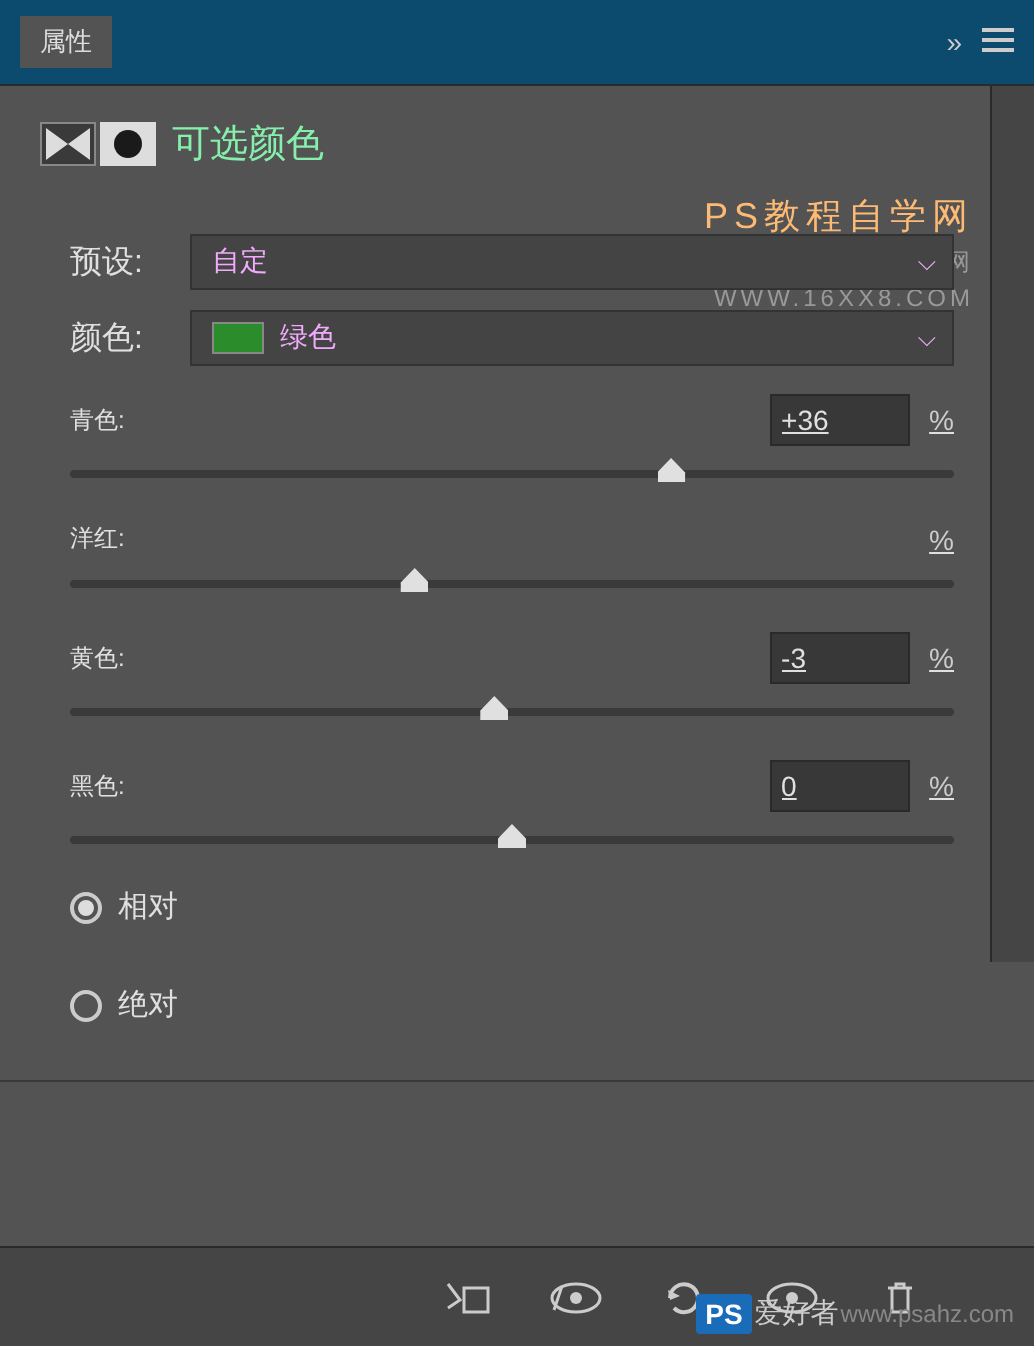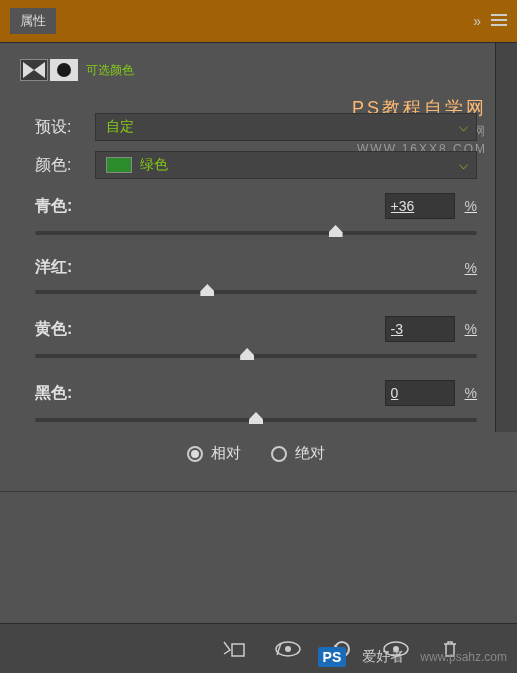--- a/index.html
+++ b/index.html
@@ -1,67 +1,67 @@
 <!DOCTYPE html>
 <html><head>
   <meta charset="utf-8">
   <style>
     * { margin: 0; padding: 0; box-sizing: border-box; font-family: "Microsoft YaHei", sans-serif; }
     body { width: 517px; height: 673px; background: #535353; color: #e0e0e0; font-size: 14px; position: relative; overflow: hidden; }
     
-    .titlebar { display: flex; align-items: center; justify-content: space-between; padding: 8px 10px; background: #a16207; border-bottom: 1px solid #2a2a2a; }
+    .titlebar { display: flex; align-items: center; justify-content: space-between; padding: 8px 10px; background: #0c4a6e; border-bottom: 1px solid #2a2a2a; }
     .titlebar-left { display: flex; align-items: center; }
     .title { font-size: 13px; color: #ddd; padding: 4px 10px; background: #535353; }
     .titlebar-right { display: flex; align-items: center; gap: 10px; color: #ccc; }
     .collapse-icon, .menu-icon { cursor: pointer; }
     
     .main { padding: 0; background: #535353; position: relative; }
     .right-rail { position: absolute; right: 0; top: 0; bottom: 60px; width: 22px; background: #454545; border-left: 1px solid #2a2a2a; }
     
     .icon-row { display: flex; align-items: center; gap: 8px; padding: 16px 20px 12px; }
     .adjustment-icons { display: flex; align-items: center; gap: 2px; }
     .icon-box { width: 28px; height: 22px; border: 1px solid #888; background: #3a3a3a; display: flex; align-items: center; justify-content: center; }
     .sc-logo svg { display: block; }
     .mask-icon { background: #ddd; display: flex; align-items: center; justify-content: center; width: 28px; height: 22px; }
     .mask-icon .circ { width: 14px; height: 14px; background: #1a1a1a; border-radius: 50%; }
-    .panel-label { font-size: 12px; color: #84cc16; }
+    .panel-label { font-size: 19px; color: #86efac; }
     
     .watermark { position: absolute; right: 30px; top: 52px; text-align: right; line-height: 1.5; }
     .wm-title { font-size: 18px; letter-spacing: 3px; color: #fdba74; text-align: right; }
     .wm-line2, .wm-line3 { font-size: 12px; color: #999; letter-spacing: 2px; }
     
     .form { padding: 10px 40px 10px 20px; margin-left: 15px; }
     .row { display: flex; align-items: center; margin: 10px 0; }
     .row-label { width: 60px; font-size: 16px; }
-    .select { flex: 1; height: 28px; background: #444; border: 1px solid #333; color: #84cc16; display: flex; align-items: center; padding: 0 10px; position: relative; cursor: pointer; }
+    .select { flex: 1; height: 28px; background: #444; border: 1px solid #333; color: #f0abfc; display: flex; align-items: center; padding: 0 10px; position: relative; cursor: pointer; }
     .select .chev { position: absolute; right: 8px; font-size: 12px; }
     .color-swatch { width: 26px; height: 16px; background: #2a8c2a; border: 1px solid #888; margin-right: 8px; }
     
     .slider-group { margin: 14px 0 22px; position: relative; }
     .slider-header { display: flex; align-items: center; justify-content: space-between; }
-    .slider-label { font-size: 16px; font-weight: bold; }
+    .slider-label { font-size: 12px; }
     .slider-right { display: flex; align-items: center; gap: 10px; text-decoration: underline; }
     .val-input { width: 70px; height: 26px; background: #383838; border: 1px solid #2a2a2a; color: #e0e0e0; text-align: left; padding: 0 5px; font-size: 14px; }
     .pct { font-size: 14px; color: #ccc; }
     .slider-track { position: relative; height: 4px; background: #3a3a3a; margin-top: 12px; border-radius: 2px; }
     .slider-thumb { position: absolute; top: -6px; width: 14px; height: 12px; background: #e0e0e0; clip-path: polygon(50% 0, 100% 60%, 100% 100%, 0 100%, 0 60%); transform: translateX(-50%); }
     
-    .radios { display: flex; justify-content: center; gap: 30px; margin: 18px 0; }
+    .radios { display: flex; justify-content: center; gap: 30px; margin: 18px 0; flex-direction: column; }
     .radio { display: flex; align-items: center; gap: 8px; cursor: pointer; }
     .radio-circle { width: 16px; height: 16px; border: 2px solid #ccc; border-radius: 50%; display: flex; align-items: center; justify-content: center; }
     .radio-circle.checked .dot { width: 8px; height: 8px; background: #ddd; border-radius: 50%; }
     .radio-label { font-size: 15px; }
     
     .separator { height: 1px; background: #444; margin: 0 0; border-top: 1px solid #3a3a3a; }
     
     .footer { position: absolute; bottom: 0; left: 0; right: 0; height: 50px; background: #454545; border-top: 1px solid #2a2a2a; display: flex; align-items: center; justify-content: flex-end; gap: 20px; padding-right: 50px; }
     .footer-icon { width: 34px; height: 24px; display: flex; align-items: center; justify-content: center; color: #ccc; cursor: pointer; }
     .footer-icon svg { display: block; }
     
-    .bottom-watermark { position: absolute; bottom: 6px; right: 10px; font-size: 12px; color: #888; display: flex; align-items: center; gap: 16px; padding-left: 18px; }
+    .bottom-watermark { position: absolute; bottom: 6px; right: 10px; font-size: 12px; color: #888; display: flex; align-items: center; gap: 1px; padding-left: 18px; }
     .ps-badge { background: #1a6bb8; color: #fff; padding: 2px 5px; font-weight: bold; font-size: 14px; border-radius: 2px; }
     .ps-suffix { color: #ccc; font-size: 14px; }
   </style>
 </head>
 <body>
 
 <div class="titlebar">
   <div class="titlebar-left">
     <div class="title">属性</div>
   </div>

